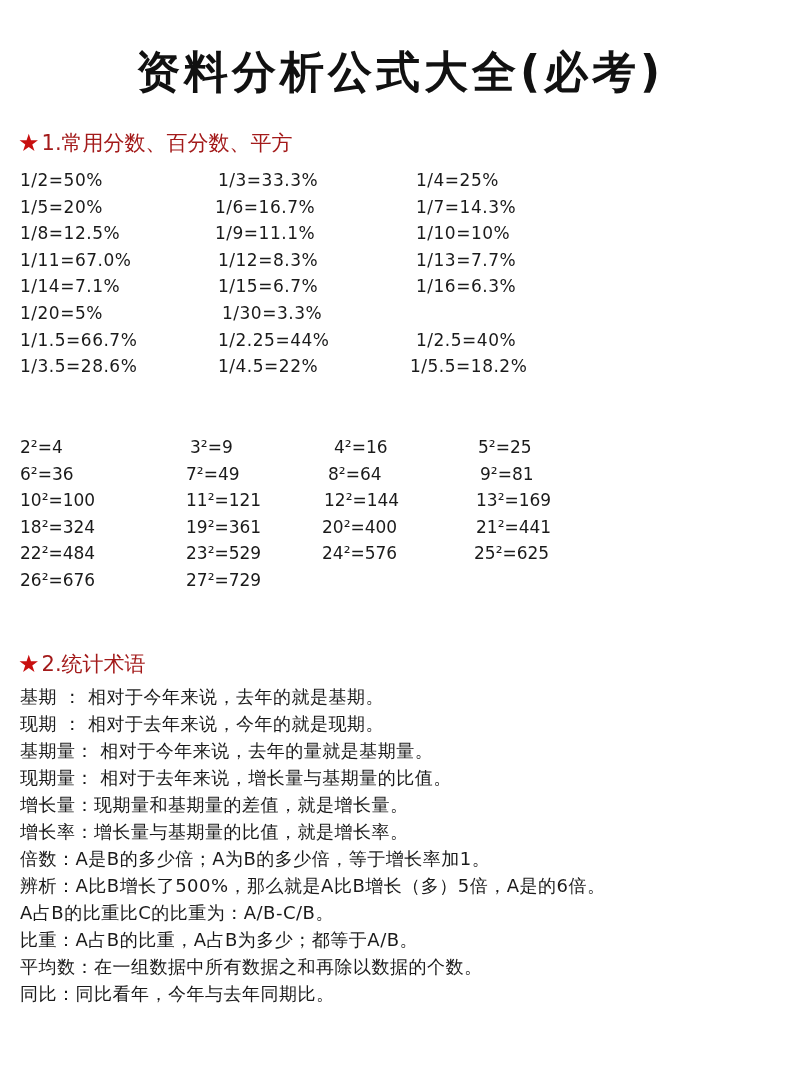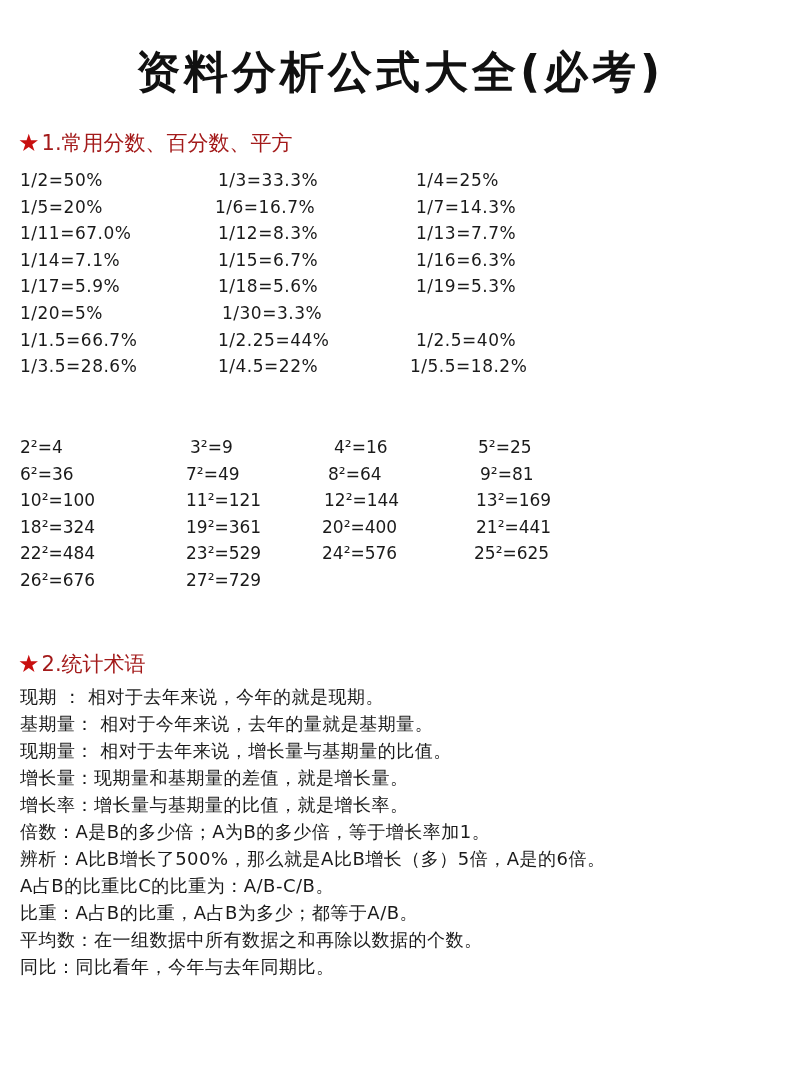--- a/index.html
+++ b/index.html
@@ -106,33 +106,33 @@
     <span style="left:0">1/2=50%</span>
     <span style="left:198px">1/3=33.3%</span>
     <span style="left:396px">1/4=25%</span>
   </div>
   <div class="frac-row">
     <span style="left:0">1/5=20%</span>
     <span style="left:195px">1/6=16.7%</span>
     <span style="left:396px">1/7=14.3%</span>
   </div>
   <div class="frac-row">
+    <span style="left:0">1/8=12.5%</span>
+    <span style="left:195px">1/9=11.1%</span>
+    <span style="left:396px">1/10=10%</span>
+  </div>
+  <div class="frac-row">
     <span style="left:0">1/11=67.0%</span>
     <span style="left:198px">1/12=8.3%</span>
     <span style="left:396px">1/13=7.7%</span>
   </div>
   <div class="frac-row">
     <span style="left:0">1/14=7.1%</span>
     <span style="left:198px">1/15=6.7%</span>
     <span style="left:396px">1/16=6.3%</span>
-  </div>
-  <div class="frac-row">
-    <span style="left:0">1/17=5.9%</span>
-    <span style="left:198px">1/18=5.6%</span>
-    <span style="left:396px">1/19=5.3%</span>
   </div>
   <div class="frac-row">
     <span style="left:0">1/20=5%</span>
     <span style="left:202px">1/30=3.3%</span>
     <span style="left:396px"></span>
   </div>
   <div class="frac-row">
     <span style="left:0">1/1.5=66.7%</span>
     <span style="left:198px">1/2.25=44%</span>
     <span style="left:396px">1/2.5=40%</span>
@@ -182,20 +182,21 @@
     <span style="left:454px"></span>
   </div>
 </div>
 
 <div class="section-heading" style="top:650px;">
   <span class="star">★</span>
   <span>2.统计术语</span>
 </div>
 
 <div class="terms">
+  <div class="term-line">基期 ： 相对于今年来说，去年的就是基期。</div>
   <div class="term-line">现期 ： 相对于去年来说，今年的就是现期。</div>
   <div class="term-line">基期量： 相对于今年来说，去年的量就是基期量。</div>
   <div class="term-line">现期量： 相对于去年来说，增长量与基期量的比值。</div>
   <div class="term-line">增长量：现期量和基期量的差值，就是增长量。</div>
   <div class="term-line">增长率：增长量与基期量的比值，就是增长率。</div>
   <div class="term-line">倍数：A是B的多少倍；A为B的多少倍，等于增长率加1。</div>
   <div class="term-line">辨析：A比B增长了500%，那么就是A比B增长（多）5倍，A是的6倍。</div>
   <div class="term-line">A占B的比重比C的比重为：A/B-C/B。</div>
   <div class="term-line">比重：A占B的比重，A占B为多少；都等于A/B。</div>
   <div class="term-line">平均数：在一组数据中所有数据之和再除以数据的个数。</div>

